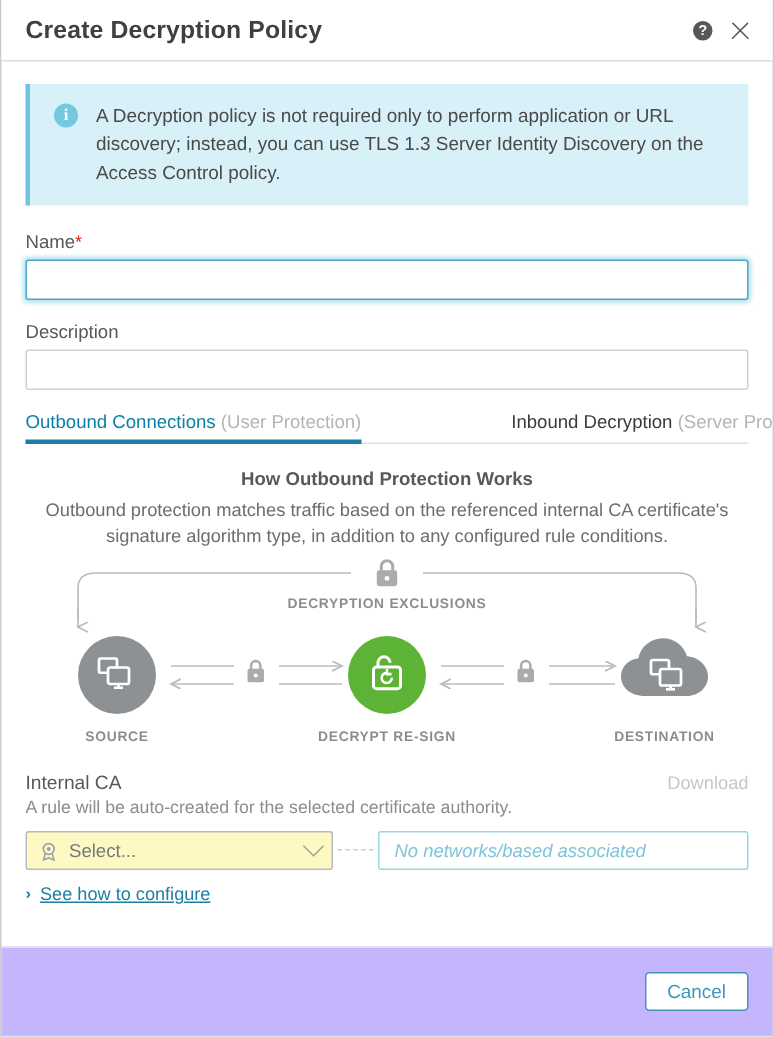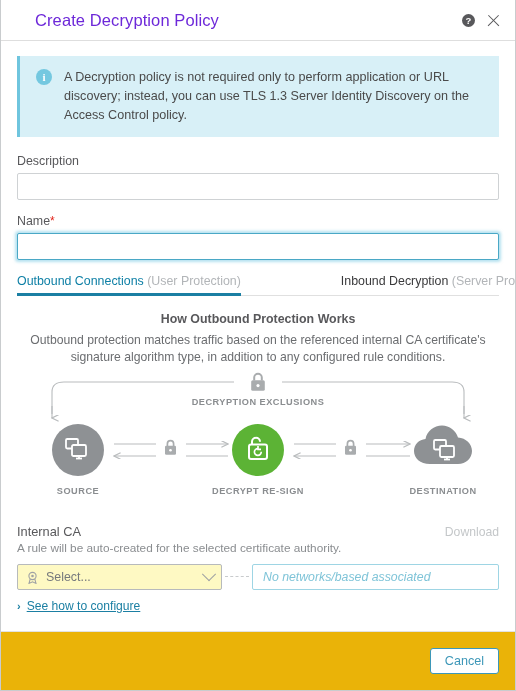--- a/index.html
+++ b/index.html
@@ -34,25 +34,24 @@
     min-height: 41px;
     box-sizing: border-box;
     display: flex;
     align-items: center;
     padding: 0 14px 0 16px;
     border-bottom: 1px solid #dedede;
     background: #fff;
   }
   .dlg-title {
     font-size: 16.5px;
-    color: #6d28d9;
-    font-weight: 400;
+    color: #404040;
+    font-weight: 700;
     letter-spacing: .1px;
     flex: 1;
-    margin-left: 18px;
   }
   .hdr-icons {
     display: flex;
     align-items: center;
     gap: 11px;
   }
   .help-icon {
     width: 13px;
     height: 13px;
     border-radius: 50%;
@@ -181,21 +180,21 @@
   .diagram-desc {
     text-align: center;
     font-size: 12.2px;
     color: #6b6d70;
     line-height: 17px;
     padding: 0 6px;
   }
   .svg-diagram { display: block; margin: 4px auto 0 auto; }
 
   
-  .ca-section { margin-top: 22px; }
+  .ca-section { margin-top: 12px; }
   .ca-head {
     display: flex;
     align-items: baseline;
     justify-content: space-between;
   }
   .ca-title { font-size: 12.8px; color: #58585b; }
   .ca-download {
     font-size: 12.2px;
     color: #c4c7c9;
     cursor: default;
@@ -267,21 +266,21 @@
     font-weight: 700;
     margin-right: 6px;
     font-size: 11px;
   }
   .see-how .lnk { text-decoration: underline; }
 
   
   .dlg-footer {
     height: 58px;
     min-height: 58px;
-    background: #eab308;
+    background: #c4b5fd;
     border-top: 1px solid #e2e2e2;
     display: flex;
     align-items: center;
     justify-content: flex-end;
     padding-right: 16px;
     gap: 12px;
   }
   .btn {
     height: 26px;
     min-width: 66px;
@@ -319,29 +318,29 @@
   </div>
 
   <div class="dlg-body">
 
     <div class="info-banner">
       <div class="info-icon">i</div>
       <div class="info-text">A Decryption policy is not required only to perform application or URL discovery; instead, you can use TLS 1.3 Server Identity Discovery on the Access Control policy.</div>
     </div>
 
     <div class="field-block">
+      <div class="field-label">
+        <span>Name</span><span class="req-star">*</span>
+      </div>
+      <input class="txt-input focused" type="text" autofocus="" placeholder="" style="">
+    </div>
+
+    <div class="field-block">
       <div class="field-label">Description</div>
       <input class="txt-input" type="text" placeholder="" style="">
-    </div>
-
-    <div class="field-block">
-      <div class="field-label">
-        <span>Name</span><span class="req-star">*</span>
-      </div>
-      <input class="txt-input focused" type="text" autofocus="" placeholder="" style="">
     </div>
 
     <div class="tabs">
       <div class="tab first active">
         <span class="main">Outbound Connections</span><span class="sub"> (User Protection)</span>
       </div>
       <div class="tab inactive">
         <span class="main">Inbound Decryption</span><span class="sub"> (Server Protection)</span>
       </div>
     </div>

